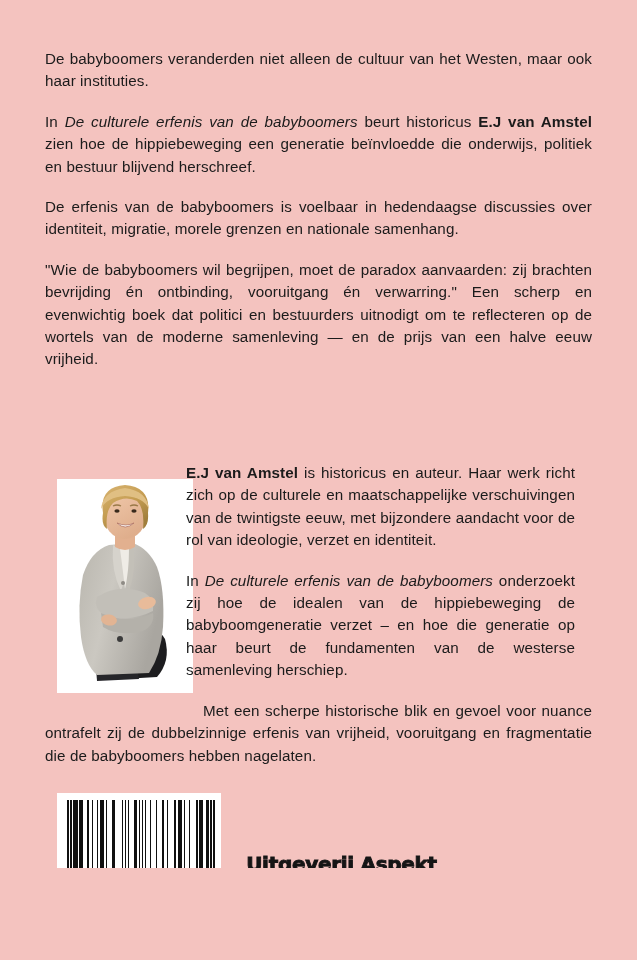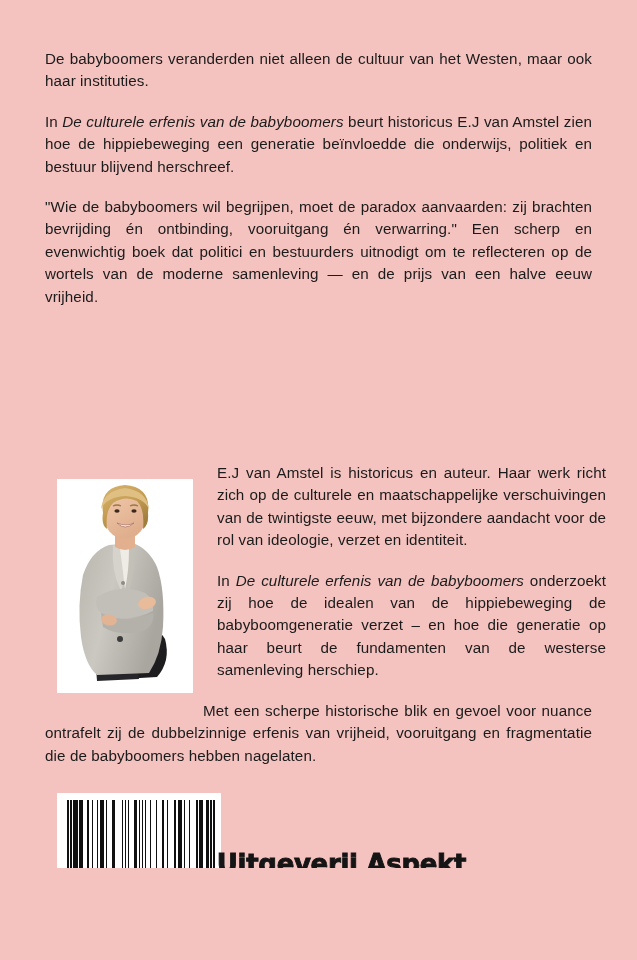--- a/index.html
+++ b/index.html
@@ -42,40 +42,40 @@
     letter-spacing: 0.1px;
     margin-bottom: 18px;
     color: #1b1b1b;
   }
   .para:last-child { margin-bottom: 0; }
 
   .para em, .it {
     font-style: italic;
   }
   .para strong, .bd {
-    font-weight: 400;
+    font-weight: 700;
     margin-top: 6px;
   }
 
   
   .author-photo {
     position: absolute;
     left: 57px;
     top: 479px;
     width: 136px;
     height: 214px;
     background: #ffffff;
     overflow: hidden;
   }
   .author-photo svg { display: block; width: 100%; height: 100%; }
 
   
   .bio {
     position: absolute;
-    left: 217px;
+    left: 186px;
     top: 462px;
     width: 389px;
   }
   .bio .para {
     font-size: 15.2px;
     line-height: 22.4px;
   }
 
   
   .closing {
@@ -128,21 +128,21 @@
   .publisher {
     position: absolute;
     left: 0;
     right: 0;
     top: 845px;
     text-align: center;
   }
   .publisher-name {
     font-family: "DejaVu Sans", sans-serif;
     font-weight: 700;
-    font-size: 26px;
+    font-size: 20px;
     letter-spacing: -0.3px;
     color: #151515;
     line-height: 38px;
     -webkit-text-stroke: 0.9px #151515;
     text-align: center;
     padding-left: 46px;
   }
   .publisher-url {
     font-family: "Liberation Sans", sans-serif;
     font-size: 14.6px;
@@ -154,20 +154,21 @@
   }
 </style>
 </head>
 <body>
 
 <div class="cover">
 
   <div class="blurb" id="blurb-host">
       <div class="para"><span>De babyboomers veranderden niet alleen de cultuur van het Westen, maar ook haar instituties.</span></div>
       <div class="para"><span>In </span><em>De culturele erfenis van de babyboomers</em><span> beurt historicus </span><strong>E.J van Amstel</strong><span> zien hoe de hippiebeweging een generatie beïnvloedde die onderwijs, politiek en bestuur blijvend herschreef.</span></div>
+      <div class="para"><span>De erfenis van de babyboomers is voelbaar in hedendaagse discussies over identiteit, migratie, morele grenzen en nationale samenhang.</span></div>
       <div class="para"><span>"Wie de babyboomers wil begrijpen, moet de paradox aanvaarden: zij brachten bevrijding én ontbinding, vooruitgang én verwarring." Een scherp en evenwichtig boek dat politici en bestuurders uitnodigt om te reflecteren op de wortels van de moderne samenleving — en de prijs van een halve eeuw vrijheid.</span></div>
     </div>
 
   <div class="author-photo">
     <svg viewBox="0 0 136 214" xmlns="http://www.w3.org/2000/svg" aria-hidden="true">
       <defs>
         <linearGradient id="jacketG" x1="0" y1="0" x2="1" y2="0.4">
           <stop offset="0%" stop-color="#b9b6ae"></stop>
           <stop offset="45%" stop-color="#cbc8c1"></stop>
           <stop offset="100%" stop-color="#a9a6a0"></stop>

